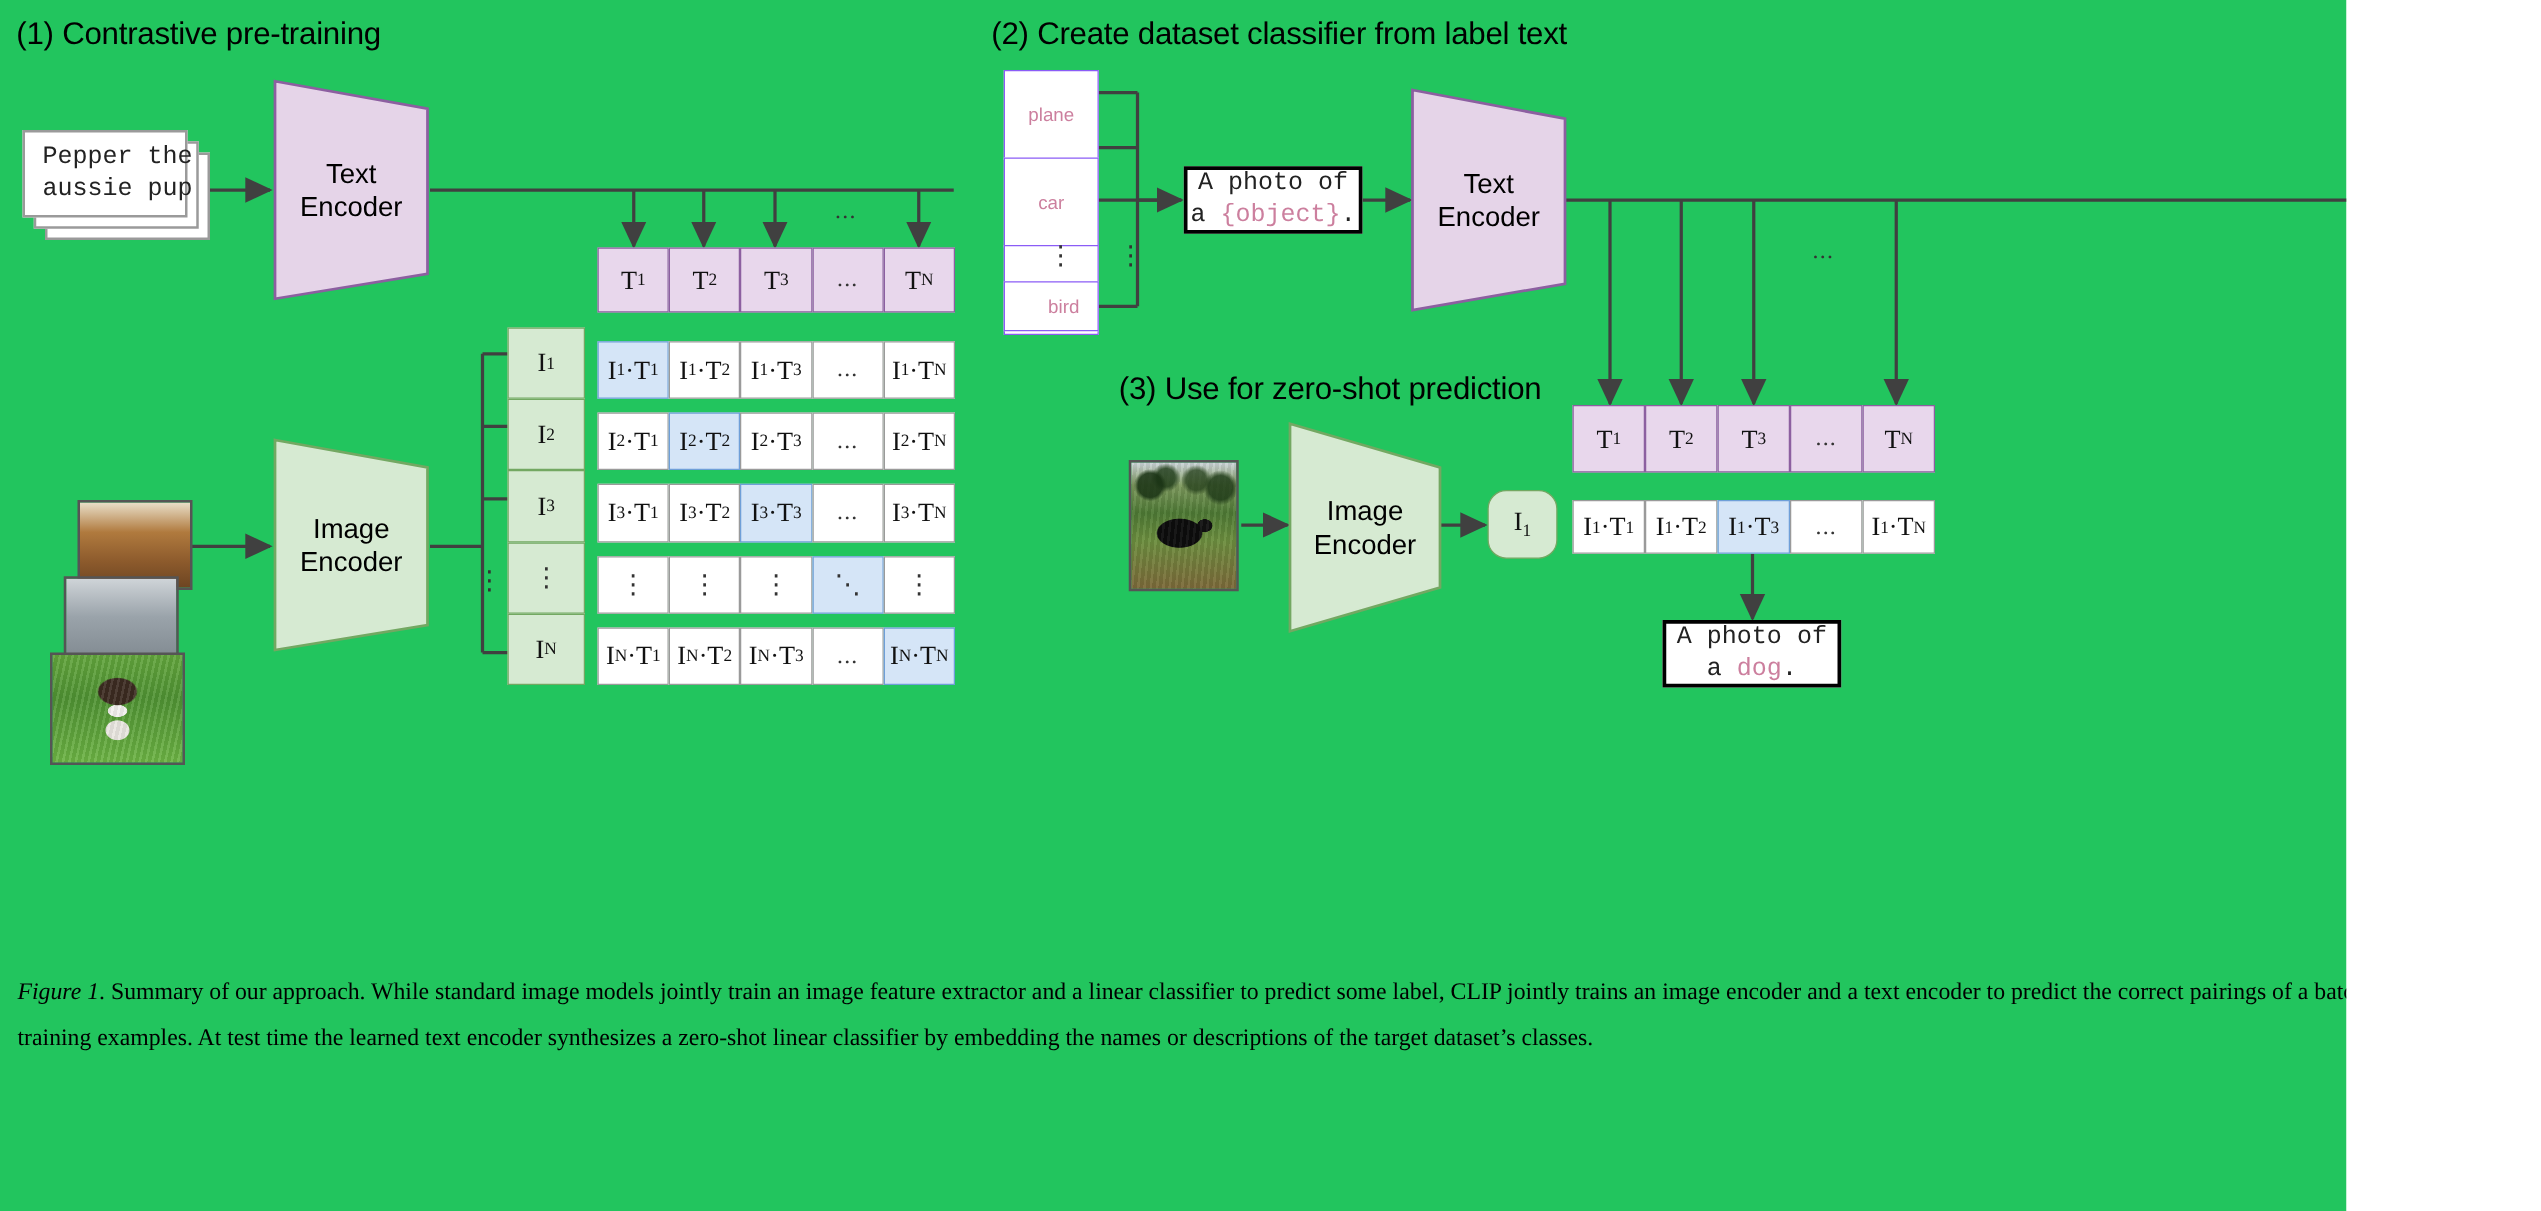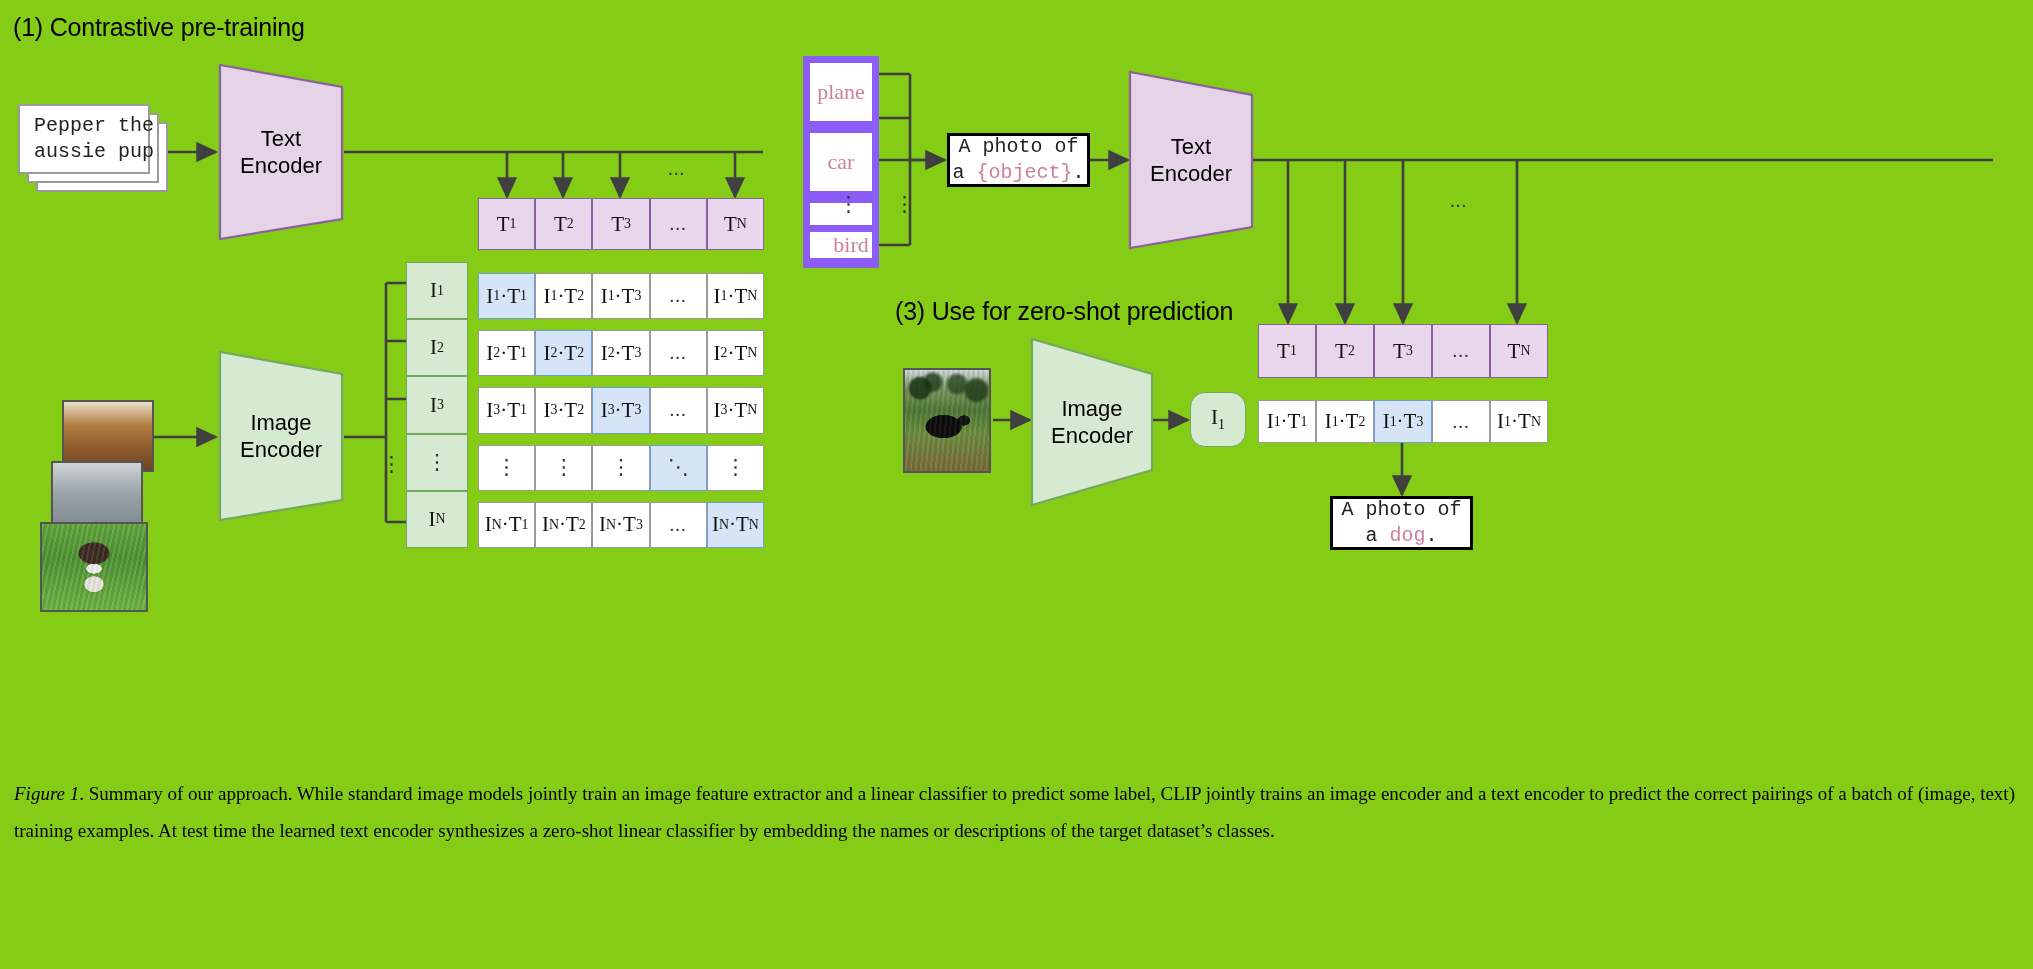--- a/index.html
+++ b/index.html
@@ -3,24 +3,24 @@
 <meta charset="utf-8">
 <style>
   * { box-sizing: border-box; }
   html, body {
     margin: 0; padding: 0;
     background: #ffffff;
     font-family: "Liberation Sans", sans-serif;
   }
   #page {
     position: relative;
-    width: 2033px;
+    width: 1877px;
     height: 969px;
     overflow: hidden;
-    background: #84cc16;
+    background: #22c55e;
   }
   .abs { position: absolute; }
 
   
   .sec-title {
     font-family: "Liberation Sans", sans-serif;
     font-size: 25px;
     color: #000;
     white-space: nowrap;
     letter-spacing: -0.2px;
@@ -49,26 +49,26 @@
     background: #fff;
     border: 3px solid #000;
     display: flex;
     align-items: center;
     justify-content: center;
     text-align: center;
   }
 
   .label-box {
     background: #fff;
-    border: 7px solid #8b5cf6;
+    border: 1px solid #8b5cf6;
     display: flex;
     align-items: center;
     justify-content: center;
-    font-family: Liberation Serif, serif;
-    font-size: 22px;
+    font-family: Liberation Sans, sans-serif;
+    font-size: 15px;
     color: #cc7f9e;
   }
 
   
   .trapwrap { position:absolute; }
   .trapwrap svg { position:absolute; left:0; top:0; }
   .trapwrap .enc-label {
     position:absolute; left:0; right:0; top:50%;
     transform: translateY(-50%);
     text-align:center;
@@ -283,20 +283,21 @@
       </div>
       <div class="cell m-cell">I<sub>N</sub>·T<sub>1</sub></div>
       <div class="cell m-cell">I<sub>N</sub>·T<sub>2</sub></div>
       <div class="cell m-cell">I<sub>N</sub>·T<sub>3</sub></div>
       <div class="cell m-cell">
         <span class="dots-h">...</span>
       </div>
       <div class="cell m-cell hl">I<sub>N</sub>·T<sub>N</sub></div>
     </div>
 
+  <div class="abs sec-title" style="left:793px; top:13px;">(2) Create dataset classifier from label text</div>
 
   <div class="abs" id="label-list" style="left: 803px; top: 56px; width: 76px; height: 212px; display: flex; flex-direction: column;">
       <div class="label-box" style="flex: 1 1 0px; margin-top: 0px;">plane</div>
       <div class="label-box" style="flex: 1 1 0px; margin-top: -2px;">car</div>
       <div class="label-box" style="flex: 1 1 0px; margin-top: -2px;">dog</div>
     </div>
   <div class="abs dots-v" style="left:838px; top:192px;">⋮</div>
   <div class="abs dots-v" style="left:894px; top:192px;">⋮</div>
   <div class="abs label-box" style="left:803px; top:225px; width:76px; height:40px;padding-left:20px;">bird</div>
 

